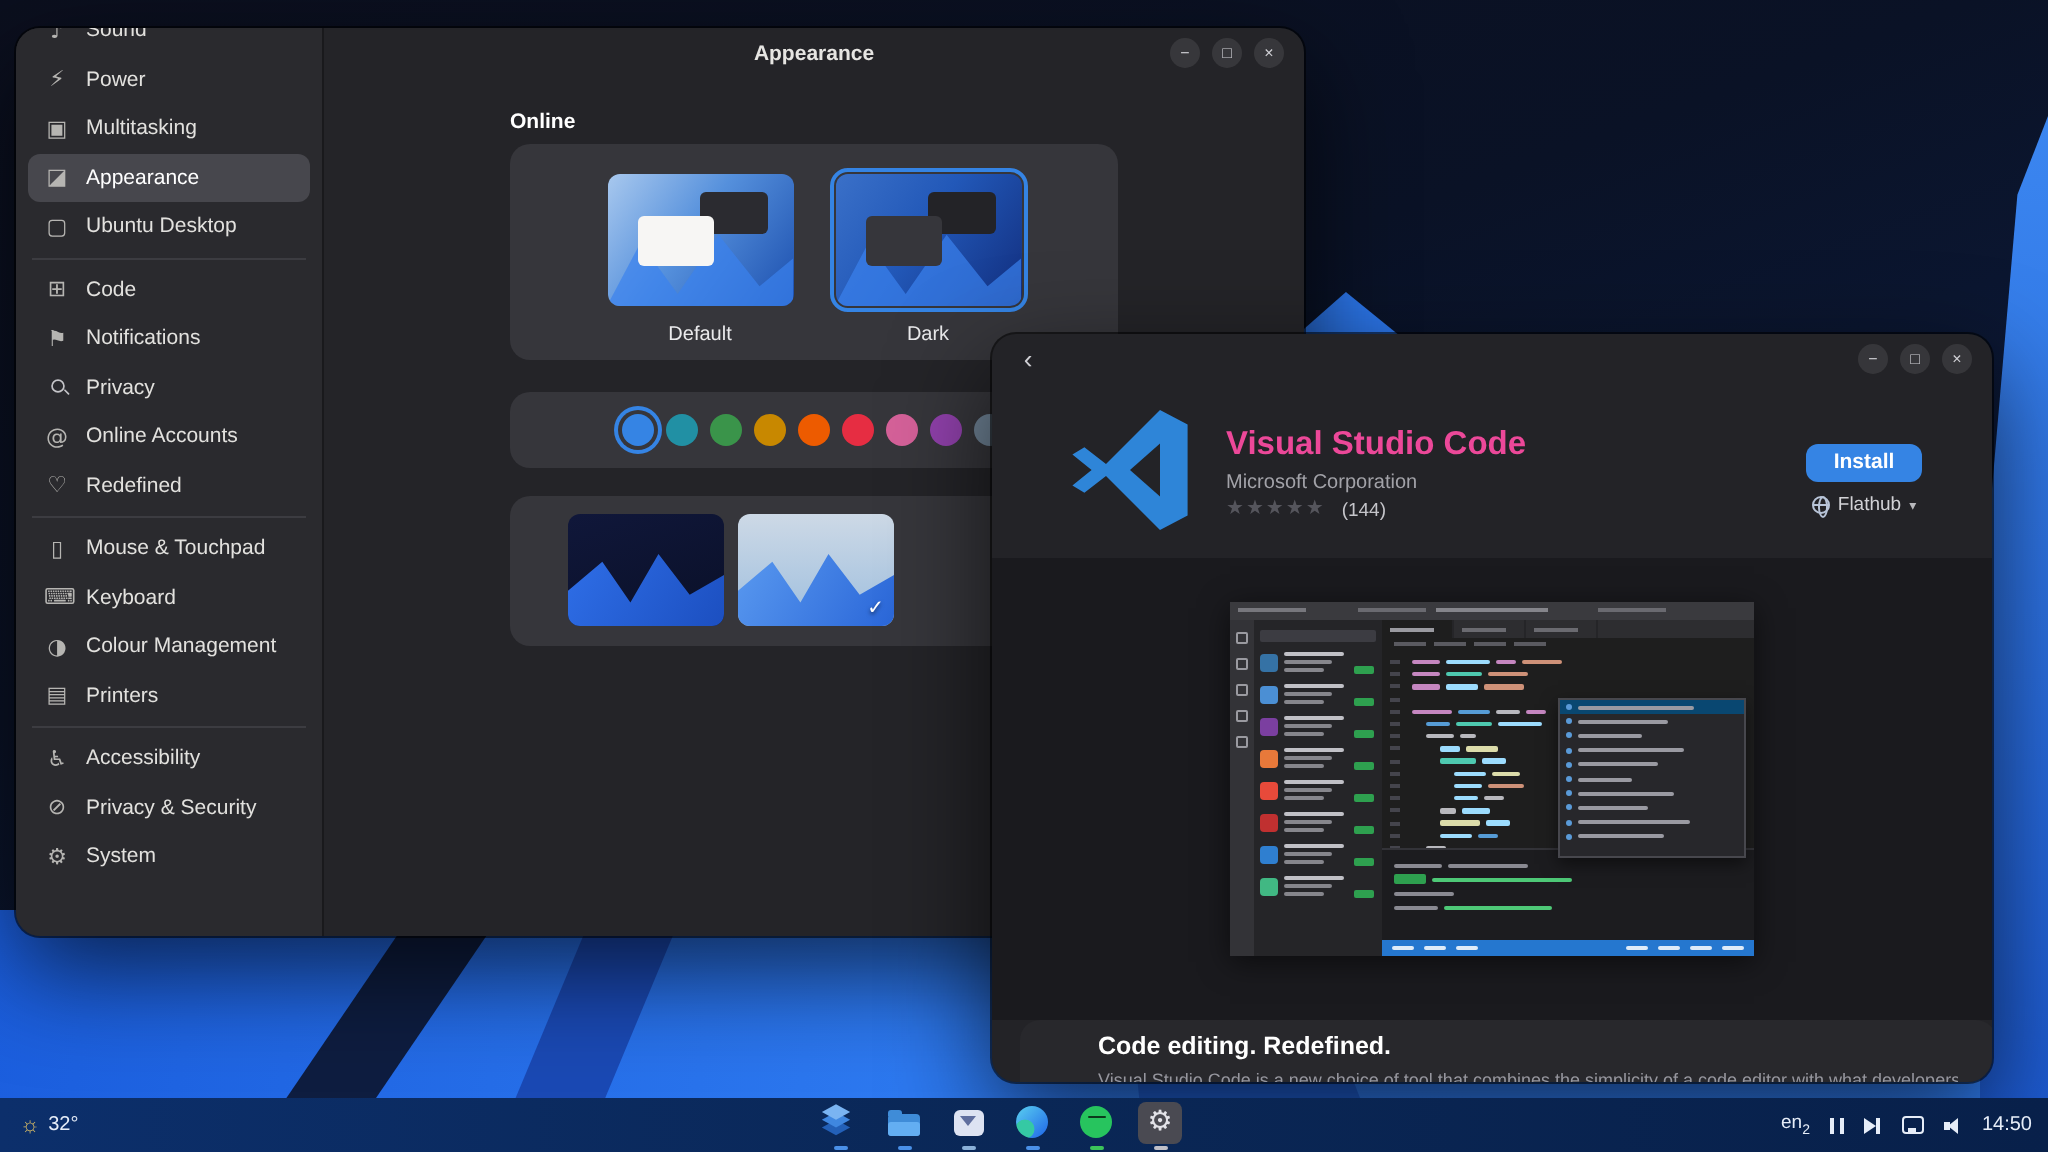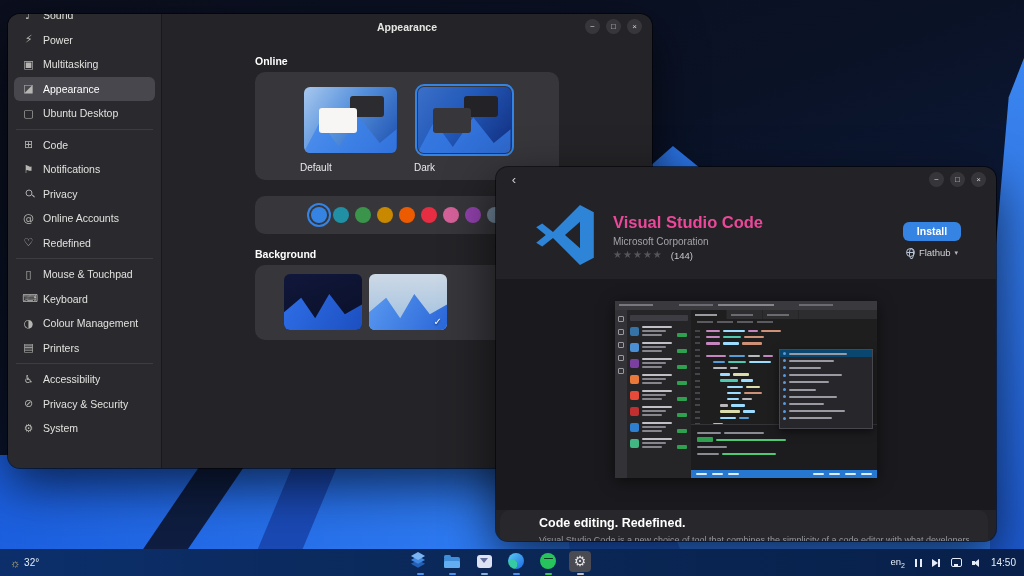--- a/index.html
+++ b/index.html
@@ -46,21 +46,21 @@
   .nav-ico { width:13px; text-align:center; font-size:11px; color:#b6b5b2; font-family:"DejaVu Sans",sans-serif; flex:none; }
   .sb-div { height:1px; background:#3c3c41; margin:3px 2px; }
 
   .st-content { position:absolute; left:154px; top:0; width:490px; height:454px; border-radius:0 12px 12px 0; overflow:hidden; }
   .st-header { position:relative; height:26px; }
   .st-title { text-align:center; line-height:26px; font-size:10.5px; font-weight:bold; color:#e6e5e2; }
   .st-body { padding:15px 93px 0; }
   .sec-label { font-size:10.5px; font-weight:bold; color:#ffffff; margin-bottom:5px; }
   .sec-box { background:#36363b; border-radius:10px; }
   .style-box { height:108px; margin-bottom:16px; display:flex; justify-content:center; gap:14px; padding-top:12px; }
-  .style-card { width:100px; }
+  .style-card { width:100px; text-align:center; }
   .style-thumb-wrap { width:99px; height:72px; border-radius:9px; border:2px solid transparent; padding:1px; margin:0 auto; }
   .style-card.selected .style-thumb-wrap { border-color:#3584e4; }
   .style-thumb { position:relative; width:93px; height:66px; border-radius:6px; overflow:hidden; }
   .thumb-light { background:linear-gradient(125deg,#a8c8ee 0%,#5590dc 45%,#1c4fae 100%); }
   .thumb-dark  { background:linear-gradient(125deg,#3a70c8 0%,#2258b8 45%,#122e7e 100%); }
   .style-thumb::before { content:""; position:absolute; left:0; bottom:0; width:100%; height:60%;
     background:#3b82ee; clip-path:polygon(0 100%,18% 20%,38% 85%,60% 10%,82% 75%,100% 40%,100% 100%); opacity:.7; }
   .win-back { position:absolute; right:13px; top:9px; width:34px; height:21px; border-radius:3px; background:#2b2b30; }
   .win-front { position:absolute; left:15px; top:21px; width:38px; height:25px; border-radius:3px; }
   .thumb-light .win-front { background:#f7f6f4; }
@@ -98,21 +98,21 @@
     background:#3584e4; color:#ffffff; font-size:10.5px; font-weight:bold; text-align:center; line-height:19px; }
   .source-row { position:absolute; left:400px; top:80px; width:72px; display:flex; align-items:center;
     justify-content:center; gap:4px; }
   .globe { position:relative; width:9px; height:9px; border:1px solid #b8c4d8; border-radius:50%; flex:none;
     background:linear-gradient(#b8c4d8,#b8c4d8) center/100% 1px no-repeat; }
   .globe::after { content:""; position:absolute; left:2px; top:-1px; width:3px; height:9px;
     border:1px solid #b8c4d8; border-radius:50%; }
   .source-label { font-size:9.5px; color:#d2d2d6; }
   .caret { font-size:7px; color:#b8b8bc; }
   .sw-body { position:absolute; left:0; top:112px; width:500px; height:231px; background:#1a1a1e; }
-  .bottom-card { position:absolute; left:4px; top:343px; width:488px; height:31px;
+  .bottom-card { position:absolute; left:14px; top:343px; width:488px; height:31px;
     background:#28282c; border-radius:10px 10px 0 0; overflow:hidden; }
   .tagline { position:absolute; left:39px; top:6px; font-size:12.5px; font-weight:bold; color:#ffffff; }
   .sw-desc { position:absolute; left:39px; top:25px; width:430px; font-size:9px; color:#96969e; white-space:nowrap; overflow:hidden; }
 
   
   .shot { position:absolute; left:119px; top:22px; width:262px; height:177px; background:#1e1e1e;
     box-shadow:0 3px 14px rgba(0,0,0,.55); display:flex; flex-direction:column; }
   .shot-title { height:9px; background:#3a3a3e; position:relative; }
   .shot-title::before { content:""; position:absolute; left:4px; top:3px; width:34px; height:2px;
     background:#77777d; box-shadow:60px 0 0 #6a6a70, 180px 0 0 #6a6a70; }
@@ -346,21 +346,20 @@
 
             <span class="swatch" style="background: rgb(230, 45, 66);"></span>
 
             <span class="swatch" style="background: rgb(213, 97, 153);"></span>
 
             <span class="swatch" style="background: rgb(145, 65, 172);"></span>
 
             <span class="swatch" style="background: rgb(111, 131, 150);"></span>
           </div>
 
-        <div class="sec-label">Background</div>
         <div class="sec-box bg-box">
           <div class="bg-thumb bg-thumb-1"></div>
           <div class="bg-thumb bg-thumb-2">
             <span class="bg-check">✓</span>
           </div>
         </div>
       </div>
     </div>
   </div>
 

